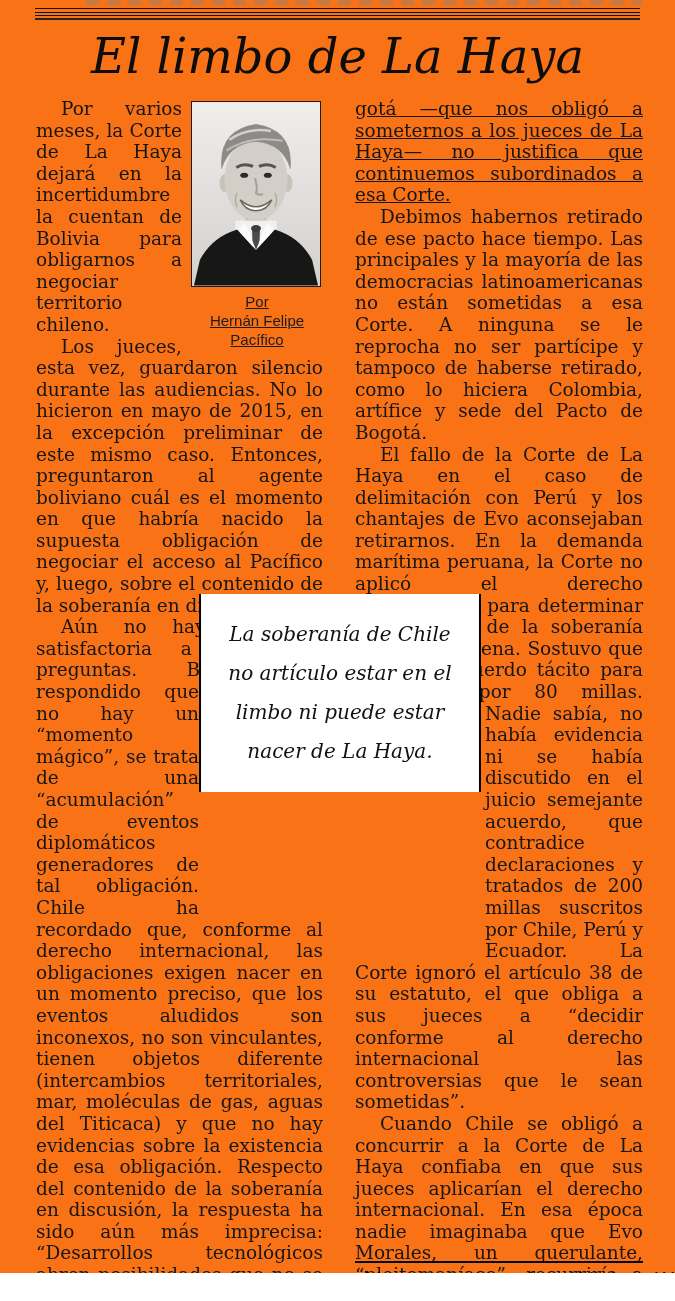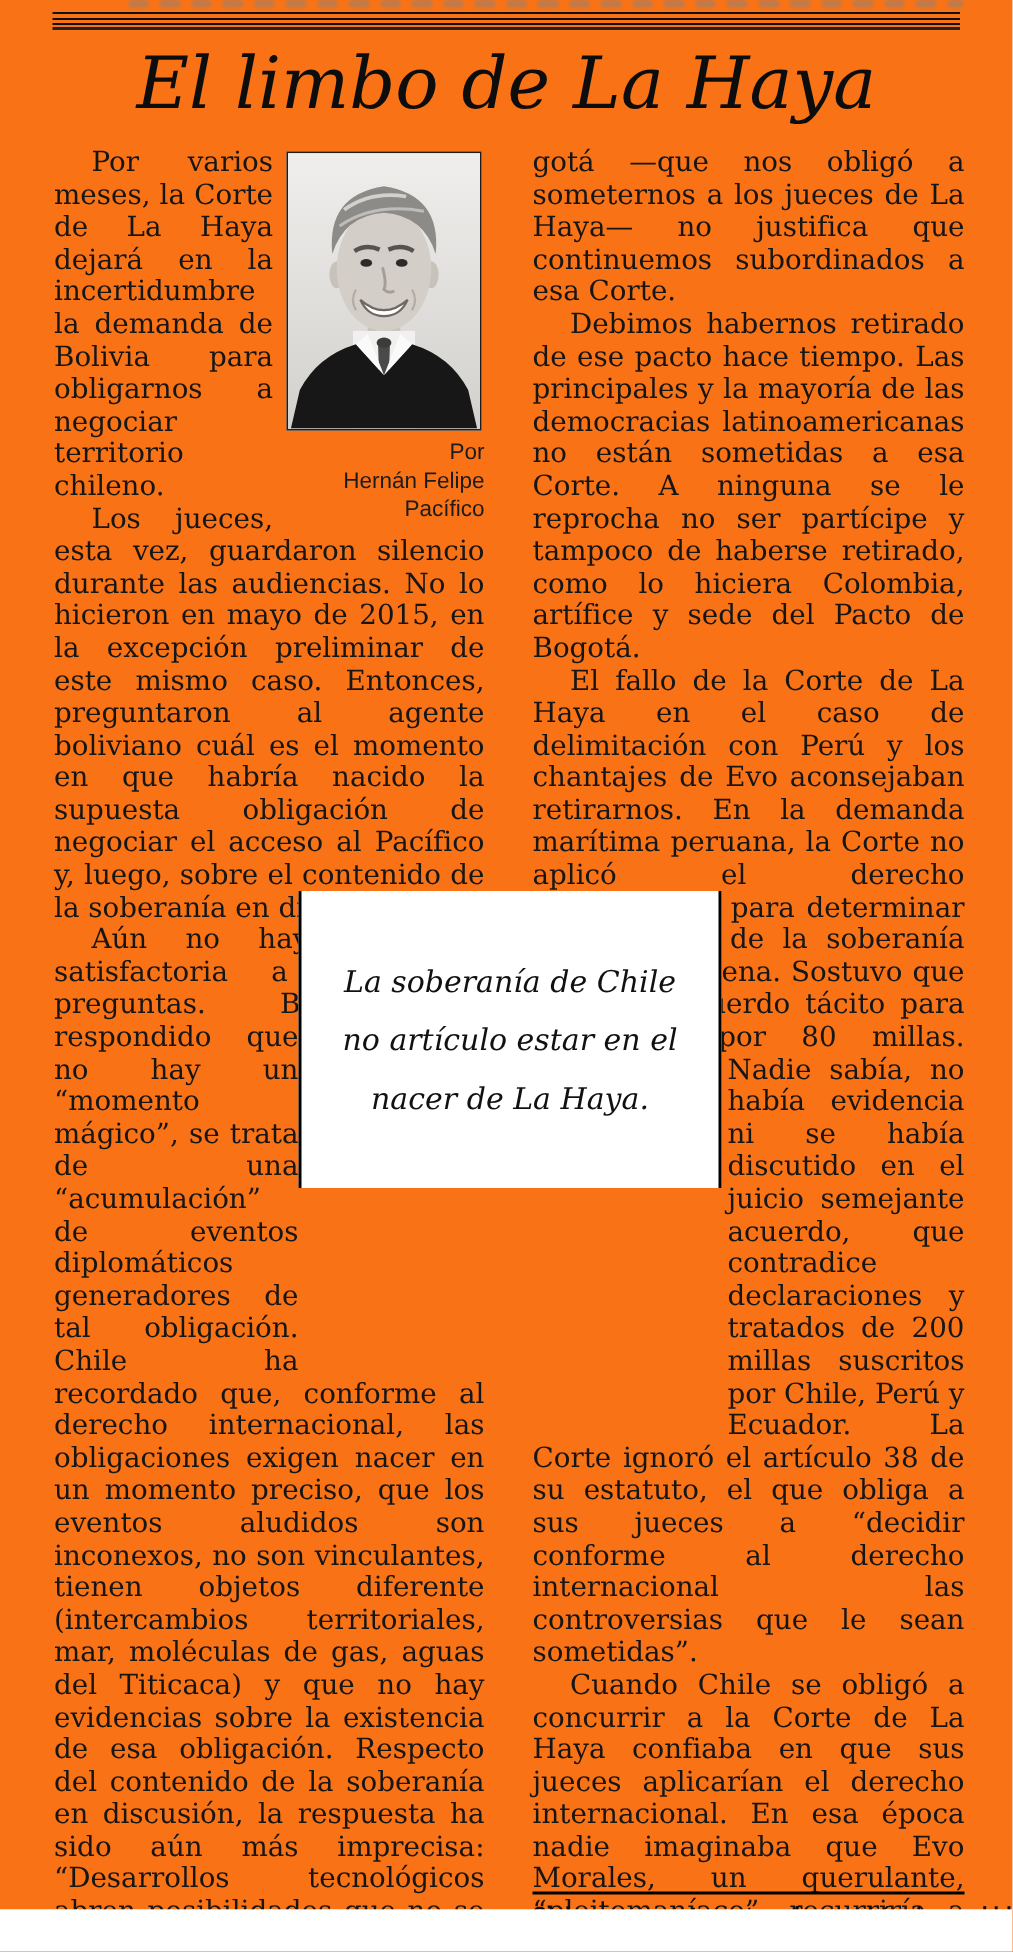--- a/index.html
+++ b/index.html
@@ -27,31 +27,31 @@
     text-align:center;font-style:italic;font-weight:normal;
     font-size:48px;line-height:60px;margin:0;color:#0d0d0d;letter-spacing:0px;
   }
   .col{
     position:absolute;top:98px;text-align:justify;
     font-size:18.5px;line-height:21.6px;hyphens:auto;
   }
   .col-left{left:36px;width:287px;}
   .col-right{left:355px;width:288px;}
   .col p{margin:0;text-indent:1.35em;}
-  .col p.noindent{text-indent:0;}
+  .col p.noindent{text-indent:0;text-decoration:underline;}
   
   .photo-block{float:right;width:132px;margin:3px 0 4px 9px;}
   .photo-frame{
     width:130px;height:186px;border:1px solid #1d1d1d;box-sizing:border-box;
     background:#dddcda;overflow:hidden;
   }
   .photo-frame svg{display:block;}
   .photo-caption{
     font-family:"Liberation Sans",sans-serif;font-size:15px;line-height:19px;
-    color:#1c1c1c;padding-top:5px;text-align:right;
+    color:#1c1c1c;padding-top:5px;text-align:center;text-decoration:underline;
   }
   
   .pq-hole-left{float:right;width:124px;height:216px;}
   .pq-hole-right{float:left;width:130px;height:246px;}
   .pull-quote{
     position:absolute;left:199px;top:594px;width:282px;height:198px;
     box-sizing:border-box;border-left:2px solid #000;border-right:2px solid #000;
     background:#fff;display:flex;flex-direction:column;justify-content:center;
     text-align:center;font-style:italic;font-size:20px;line-height:39px;color:#111;align-items:center;
   }
@@ -108,36 +108,37 @@
           <path d="M84,92 q4,7 0,14" stroke="#b2aca2" stroke-width="1.5" fill="none"></path>
         </svg>
       </div>
       <div class="photo-caption">
         <span>Por</span><br>
         <span>Hernán Felipe</span><br>
         <span>Pacífico</span>
       </div>
     </div>
 
-    <p>Por varios meses, la Corte de La Haya dejará en la incertidumbre la demanda de Bolivia para obligarnos a negociar territorio chileno.</p>
+    <p>Por varios meses, la Corte de La Haya dejará en la incertidumbre la cuentan de Bolivia para obligarnos a negociar territorio chileno.</p>
     <p>Los jueces, esta vez, guardaron silencio durante las audiencias. No lo hicieron en mayo de 2015, en la excepción preliminar de este mismo caso. Entonces, preguntaron al agente boliviano cuál es el momento en que habría nacido la supuesta obligación de negociar el acceso al Pacífico y, luego, sobre el contenido de la soberanía en disputa.</p>
     <p><span>Aún no hay respuesta satisfactoria a esas dos preguntas. Bolivia ha respondido que</span> <span class="pq-hole-left"></span><span>no hay un “momento mágico”, se trata de una “acumulación” de eventos diplomáticos generadores de tal obligación. Chile ha recordado que, conforme al derecho internacional, las obligaciones exigen nacer en un momento preciso, que los eventos aludidos son inconexos, no son vinculantes, tienen objetos diferente (intercambios territoriales, mar, moléculas de gas, aguas del Titicaca) y que no hay evidencias sobre la existencia de esa obligación. Respecto del contenido de la soberanía en discusión, la respuesta ha sido aún más imprecisa: “Desarrollos tecnológicos abren posibilidades que no se consideraron en el pasado. Ambos países cuentan con hábiles abogados, políticos y técnicos capaces de negociar modalidades de acceso soberano”.</span></p>
 
   </div>
 
   <div class="col col-right">
     <p class="noindent">gotá —que nos obligó a someternos a los jueces de La Haya— no justifica que continuemos subordinados a esa Corte.</p>
     <p>Debimos habernos retirado de ese pacto hace tiempo. Las principales y la mayoría de las democracias latinoamericanas no están sometidas a esa Corte. A ninguna se le reprocha no ser partícipe y tampoco de haberse retirado, como lo hiciera Colombia, artífice y sede del Pacto de Bogotá.</p>
     <p><span>El fallo de la Corte de La Haya en el caso de delimitación con Perú y los chantajes de Evo aconsejaban retirarnos. En la demanda marítima peruana, la Corte no aplicó el derecho internacional para determinar la extensión de la soberanía marítima chilena. Sostuvo que había un acuerdo tácito para extenderla por 80 millas. Nadie sabía, no</span> <span class="pq-hole-right"></span><span>había evidencia ni se había discutido en el juicio semejante acuerdo, que contradice declaraciones y tratados de 200 millas suscritos por Chile, Perú y Ecuador. La Corte ignoró el artículo 38 de su estatuto, el que obliga a sus jueces a “decidir conforme al derecho internacional las controversias que le sean sometidas”.</span></p>
     <p>Cuando Chile se obligó a concurrir a la Corte de La Haya confiaba en que sus jueces aplicarían el derecho internacional. En esa época nadie imaginaba que Evo Morales, un querulante, “pleitomaníaco”, recurriría a La Haya para permanecer indefinidamente en el poder. Lo mismo que el Presidente Daniel Ortega de Nicaragua, con tres juicios con Costa Rica, dos con Colombia y otros con El Salvador y Honduras.</p>
 
   </div>
 
   <div class="pull-quote">
     <span class="pq-line">La soberanía de Chile</span>
     <span class="pq-line">no artículo estar en el</span>
+    <span class="pq-line">limbo ni puede estar</span>
     <span class="pq-line">nacer de La Haya.</span>
   </div>
 
   <div class="footer-rule"></div>
   <div class="blog-note">Si desea comentar esta columna, hágalo en el blog</div>
 
 </div>
 
 </body></html>

